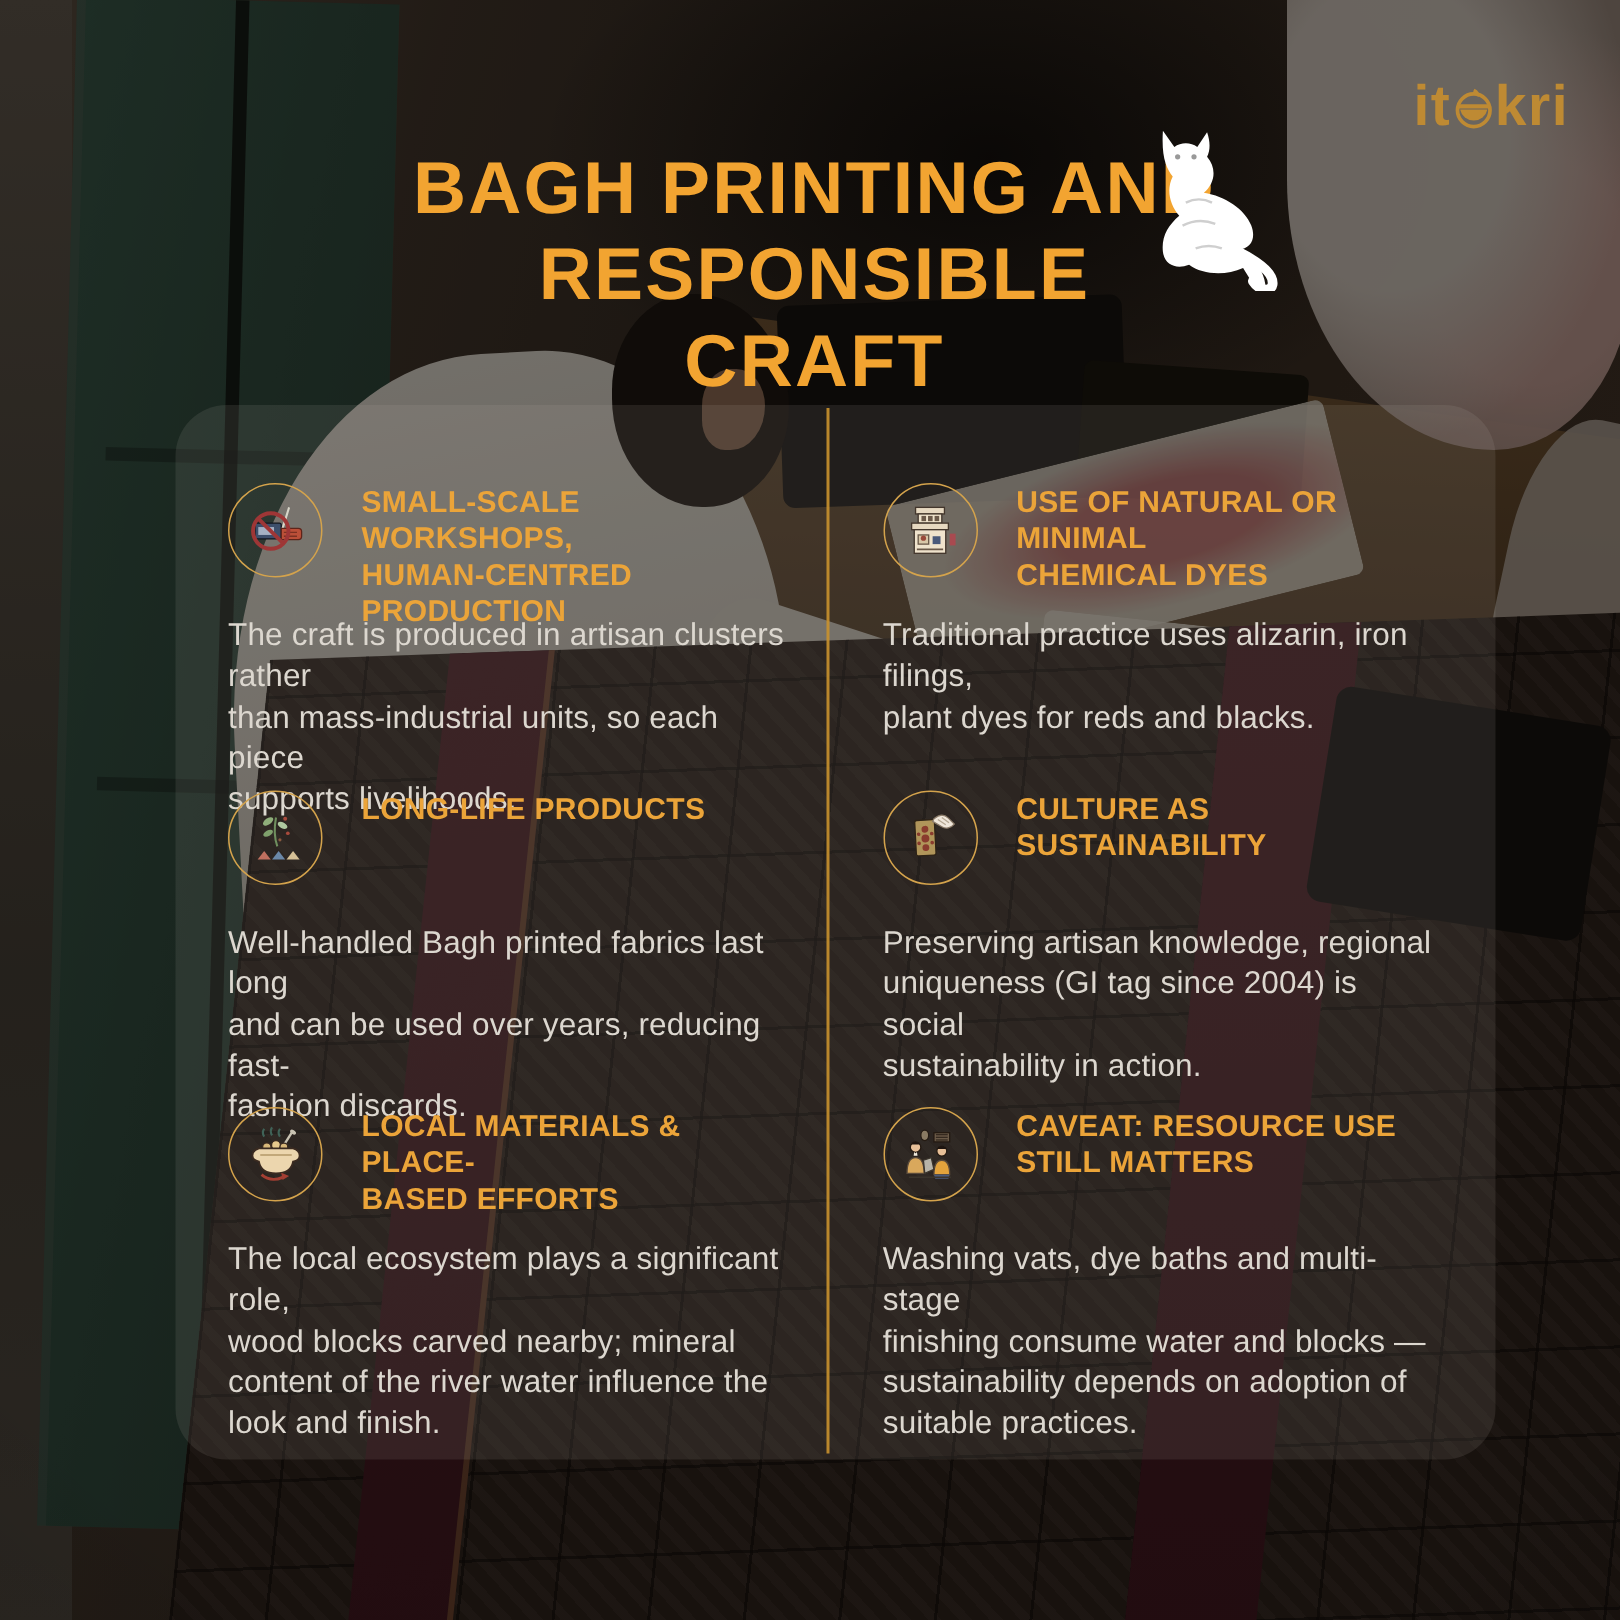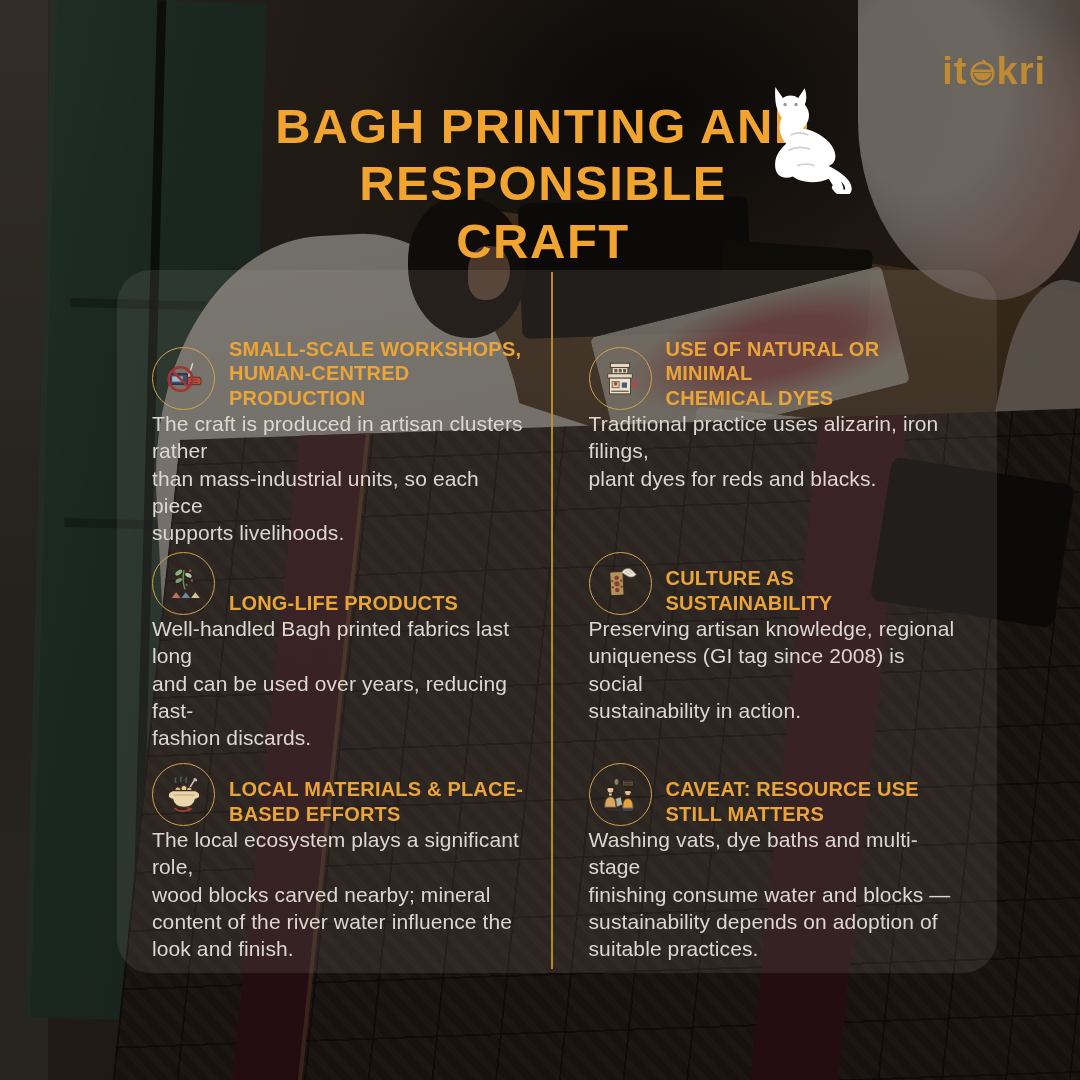--- a/index.html
+++ b/index.html
@@ -68,21 +68,21 @@
   .title{position:absolute;top:98px;left:50%;transform:translateX(-50%);margin-left:3px;z-index:3;
     color:var(--accent);font-size:49px;font-weight:bold;letter-spacing:1.5px;line-height:1.17;
     text-align:center;white-space:pre-line;}
   .cat{position:absolute;left:752px;top:74px;z-index:5;}
   
   .panel{position:absolute;left:117px;top:270px;width:880px;height:703px;z-index:2;
     border-radius:34px;background:rgba(188,184,176,.12);}
   .divider{position:absolute;left:434px;top:2px;bottom:4px;width:2px;background:var(--divider);opacity:.9;}
   .grid{position:absolute;inset:0;display:grid;grid-template-columns:1fr 1fr;
     grid-template-rows:205px 211px auto;column-gap:62px;padding:52px 34px 0 35px;}
-  .card-head{display:flex;gap:14px;align-items:flex-end;height:88px;}
+  .card-head{display:flex;gap:26px;align-items:flex-start;height:88px;}
   .icon-circle{width:63px;height:63px;flex:none;border:1.6px solid var(--circle);border-radius:50%;
     display:flex;align-items:center;justify-content:center;}
   .card-title{color:var(--heading);font-size:20px;font-weight:bold;line-height:1.22;
     letter-spacing:.2px;white-space:pre-line;padding-top:1px;}
   .card-desc{color:var(--body-text);font-size:21px;line-height:1.3;letter-spacing:.1px;white-space:pre-line;}
 </style>
 </head>
 <body>
 
 <div class="poster">
@@ -227,21 +227,21 @@
                   <circle cx="25.5" cy="27.5" r="1.4"></circle>
               </g>
               <path d="M27 9 c4 -3.5 8 -3.5 11 -0.5 l4.5 4.5 c-2.5 3 -6.5 4 -9.5 2 l-7 -4 z" fill="#efe6da" stroke="#8a7a68"></path>
               <path d="M30 9.5 l6 4 M33 8 l5.5 4" stroke="#b5a894" stroke-width="1"></path>
             </svg>
           </div>
           <h3 class="card-title">CULTURE AS
 SUSTAINABILITY</h3>
         </div>
         <p class="card-desc">Preserving artisan knowledge, regional
-uniqueness (GI tag since 2008) is social
+uniqueness (GI tag since 2004) is social
 sustainability in action.</p>
       </article>
 
       <article class="card">
         <div class="card-head">
           <div class="icon-circle">
             <svg width="42" height="42" viewBox="0 0 48 48">
               <path d="M15 4 q-2 3 0 6 M21 3 q-2 3 0 6 M27 4 q-2 3 0 6" stroke="#3f6257" stroke-width="1.6" fill="none"></path>
               <line x1="36" y1="7" x2="29" y2="18" stroke="#c8c2b2" stroke-width="1.8"></line>
               <ellipse cx="37" cy="6.5" rx="2.5" ry="1.5" fill="#c8c2b2" transform="rotate(35 37 6.5)"></ellipse>

